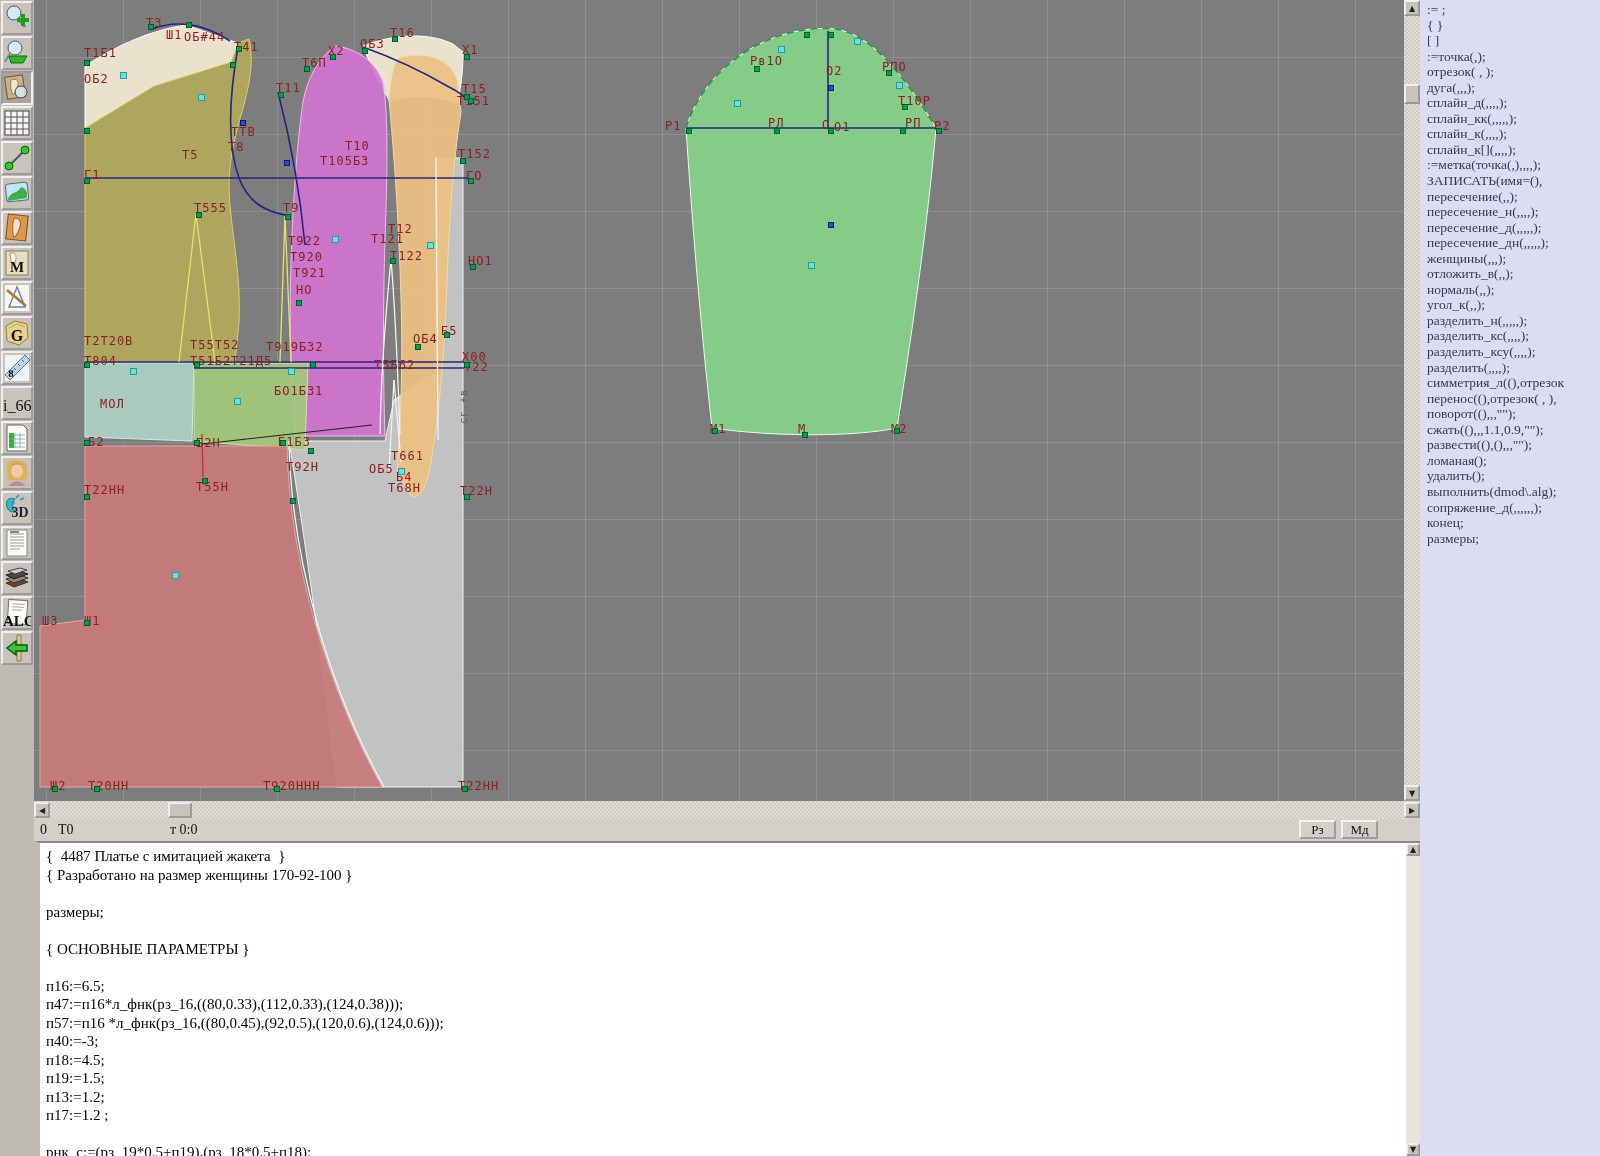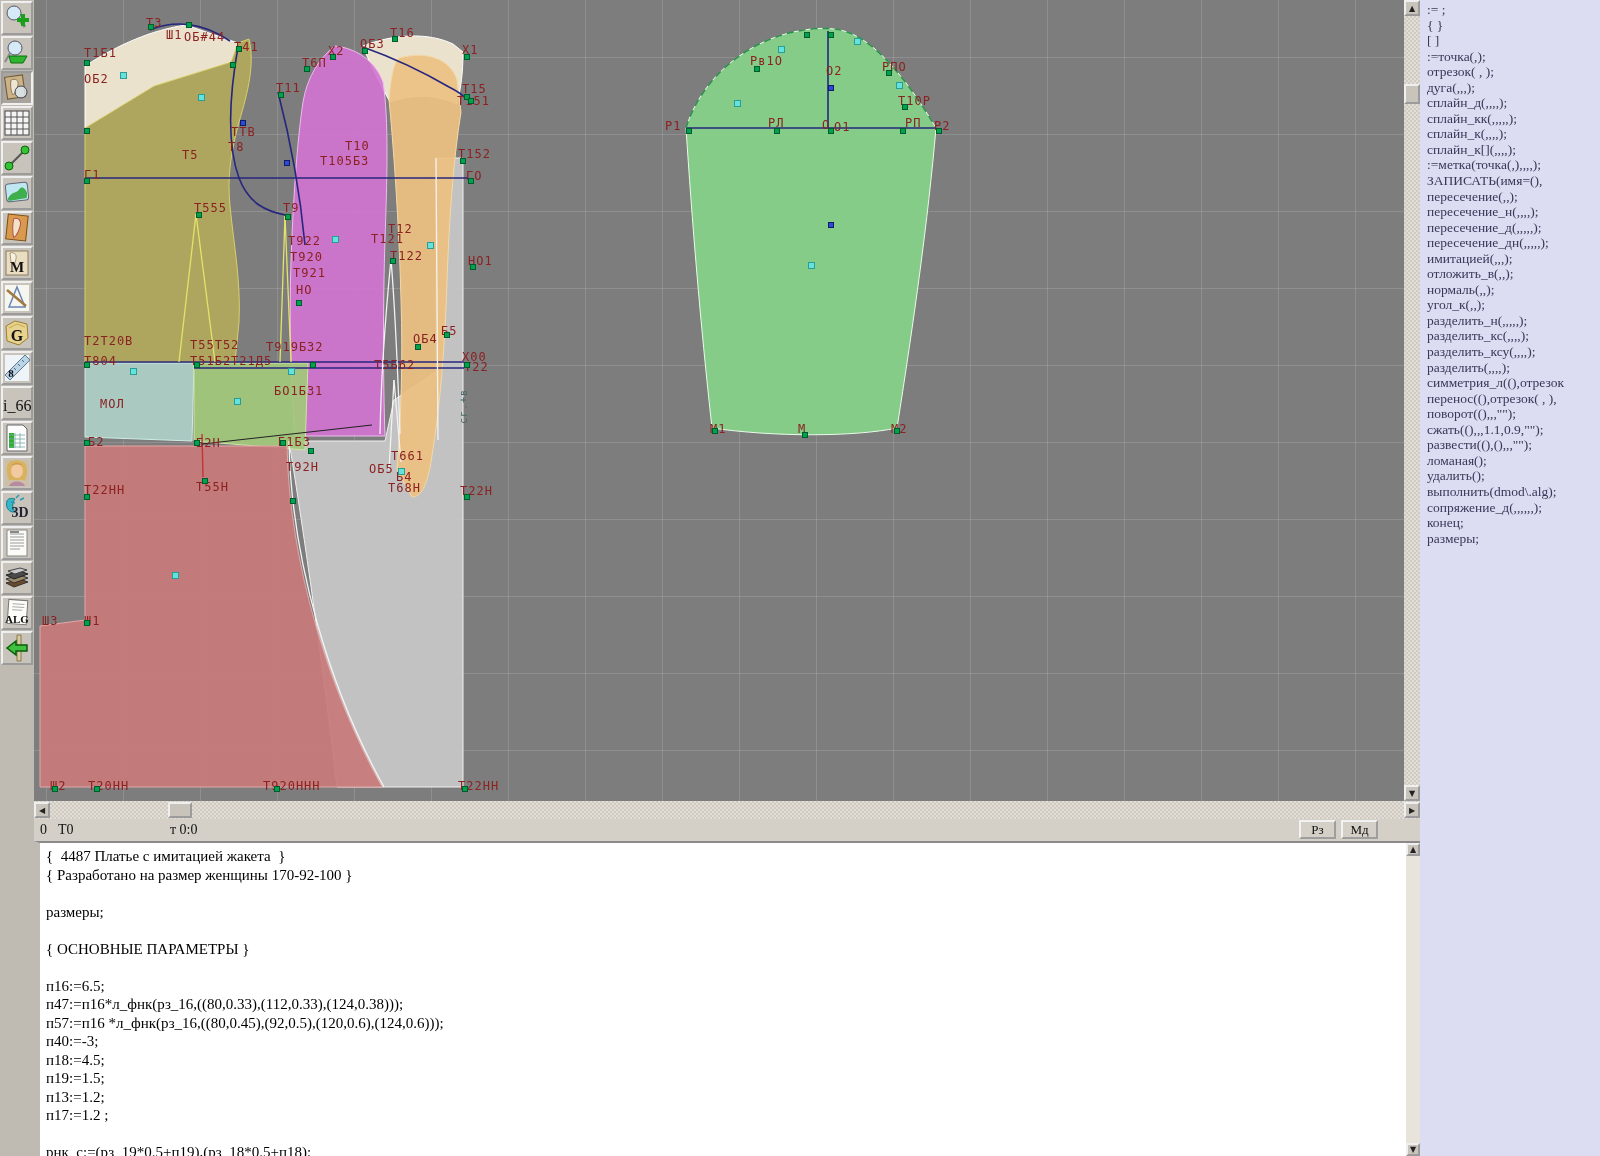--- a/index.html
+++ b/index.html
@@ -163,21 +163,21 @@
         <path d="M3,16 L17,12 L25,15 L11,20 Z" fill="#9a8a6a" stroke="#333"></path>
         <path d="M3,12 L17,8 L25,11 L11,16 Z" fill="#4a4a4a" stroke="#222"></path>
         <path d="M5,8 L17,5 L24,7 L12,11 Z" fill="#c9c9c9" stroke="#444"></path>
       </svg>
     </div>
     <div class="tbtn">
       <svg width="28" height="30" viewBox="0 0 28 30">
         <rect x="5" y="2" width="19" height="24" fill="#fcfcf8" stroke="#777" transform="rotate(4 14 14)"></rect>
         <path d="M9,6 H21 M9,9 H21 M9,12 H19" stroke="#aaa" stroke-width="1" transform="rotate(4 14 14)"></path>
       </svg>
-      <span class="tbtxt" style="top:15px;font-size:11px;">ALG</span>
+      <span class="tbtxt" style="top:15px;font-size:15px;">ALG</span>
     </div>
     <div class="tbtn">
       <svg width="28" height="30" viewBox="0 0 28 30">
         <path d="M14,2 L18,2 L18,28 L14,28 Z" fill="#d9cba0" stroke="#8a7a4a"></path>
         <path d="M4,15 L13,8 L13,12 L24,12 L24,18 L13,18 L13,22 Z" fill="#3fc13f" stroke="#0a5c0a" stroke-width="1.5"></path>
       </svg>
     </div>
   </div>
 
   <div id="canvas">
@@ -425,21 +425,21 @@
         <div class="cmd">сплайн_д(,,,,);</div>
         <div class="cmd">сплайн_кк(,,,,,);</div>
         <div class="cmd">сплайн_к(,,,,);</div>
         <div class="cmd">сплайн_к[](,,,,);</div>
         <div class="cmd">:=метка(точка(,),,,,);</div>
         <div class="cmd">ЗАПИСАТЬ(имя=(),</div>
         <div class="cmd">пересечение(,,);</div>
         <div class="cmd">пересечение_н(,,,,);</div>
         <div class="cmd">пересечение_д(,,,,,);</div>
         <div class="cmd">пересечение_дн(,,,,,);</div>
-        <div class="cmd">имитацией(,,,);</div>
+        <div class="cmd">женщины(,,,);</div>
         <div class="cmd">отложить_в(,,);</div>
         <div class="cmd">нормаль(,,);</div>
         <div class="cmd">угол_к(,,);</div>
         <div class="cmd">разделить_н(,,,,,);</div>
         <div class="cmd">разделить_кс(,,,,);</div>
         <div class="cmd">разделить_ксу(,,,,);</div>
         <div class="cmd">разделить(,,,,);</div>
         <div class="cmd">симметрия_л((),отрезок</div>
         <div class="cmd">перенос((),отрезок( , ),</div>
         <div class="cmd">поворот((),,,"");</div>

